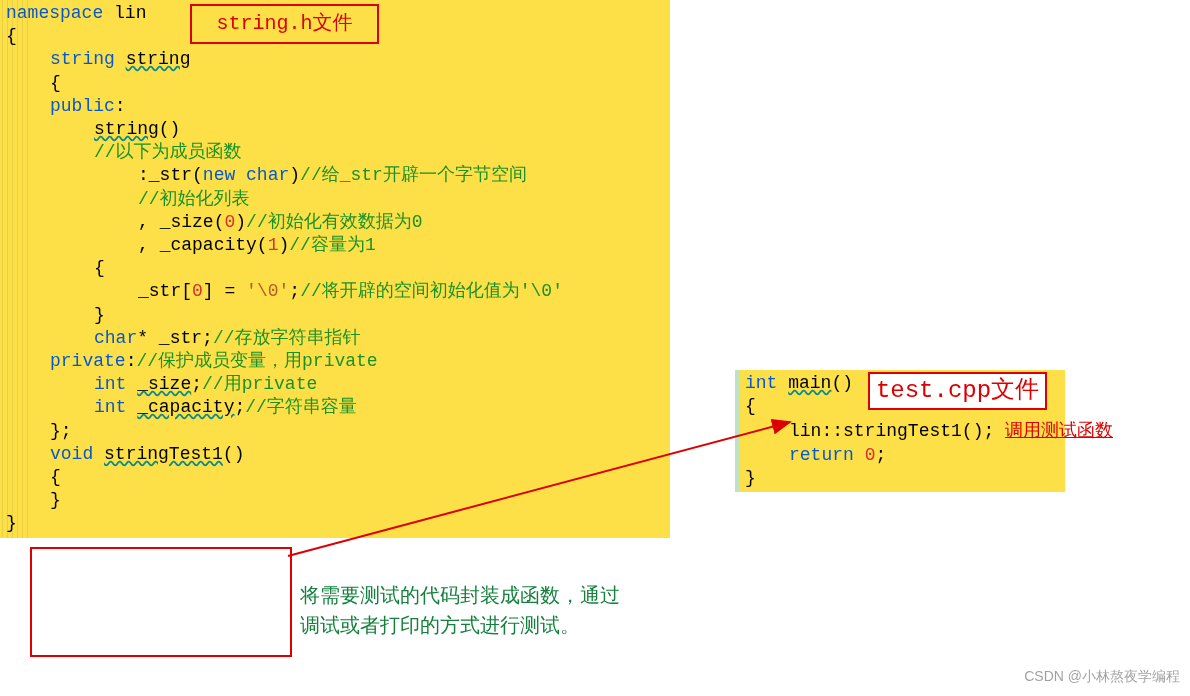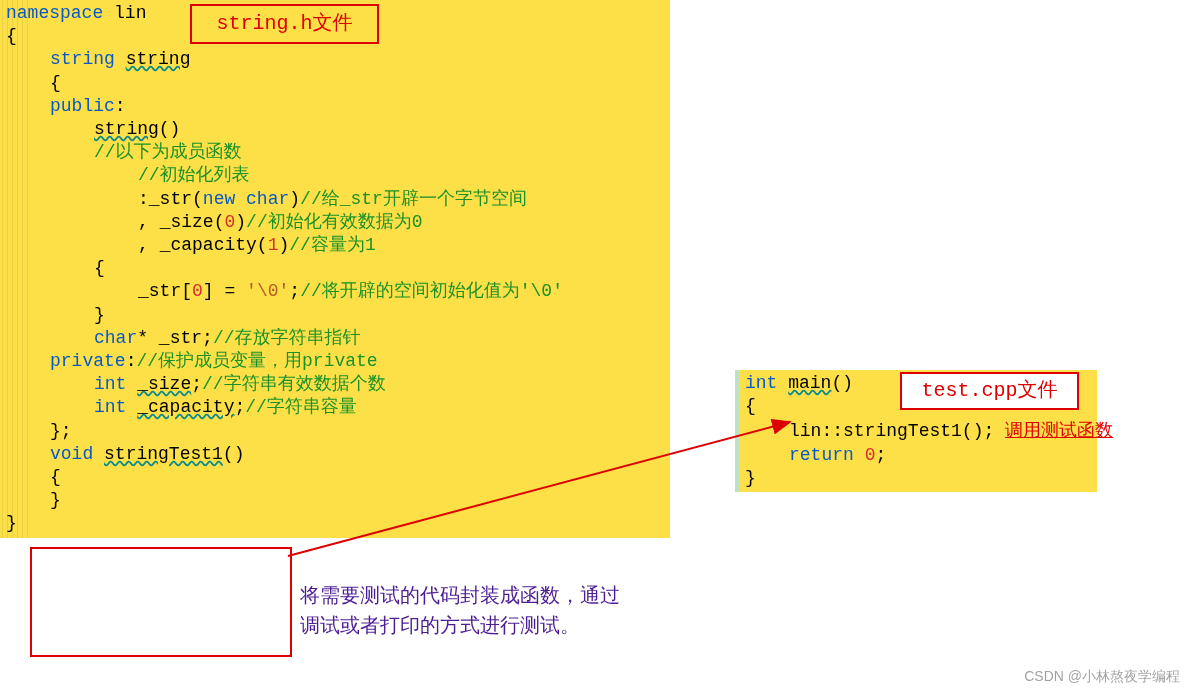--- a/index.html
+++ b/index.html
@@ -61,21 +61,21 @@
   #left-extra-bar-1 { left: 12px; }
   #left-extra-bar-2 { left: 17px; }
   #left-extra-bar-3 { left: 22px; }
   #left-extra-bar-4 { left: 27px; }
 
   
   #right-block {
     position: absolute;
     left: 735px;
     top: 370px;
-    width: 362px;
+    width: 330px;
     box-sizing: border-box;
     border-left: 4px solid #c0e2c4;
   }
 
   
   .red-box {
     position: absolute;
     border: 2px solid #d00;
     color: #d00;
     font-family: "Courier New", monospace;
@@ -90,21 +90,21 @@
   #red-highlight {
     position: absolute;
     border: 2px solid #d00;
     background: transparent;
     pointer-events: none;
   }
 
   
   .red-note {
     position: absolute;
-    color: #4c1d95;
+    color: #15803d;
     font-family: "SimSun", "Courier New", monospace;
     font-size: 20px;
     line-height: 30px;
     white-space: nowrap;
   }
 
   
   #watermark {
     position: absolute;
     right: 10px;
@@ -133,49 +133,49 @@
     <span id="left-extra-bar-3"></span>
     <span id="left-extra-bar-4"></span>
 
   <div class="line"><span class="kw-blue">namespace</span> <span class="ident-plain">lin</span></div>
   <div class="line"><span class="brace">{</span></div>
   <div class="line"><span class="sp1"></span><span class="kw-blue">string</span> <span class="ident-plain teal-wavy">string</span></div>
   <div class="line"><span class="sp1"></span><span class="brace">{</span></div>
   <div class="line"><span class="sp1"></span><span class="kw-blue">public</span><span class="paren">:</span></div>
   <div class="line"><span class="sp1"></span><span class="sp1"></span><span class="ident-plain teal-wavy">string</span><span class="paren">()</span></div>
   <div class="line"><span class="sp1"></span><span class="sp1"></span><span class="comment">//以下为成员函数</span></div>
+  <div class="line"><span class="sp1"></span><span class="sp1"></span><span class="sp1"></span><span class="paren">:</span><span class="ident-plain">_str</span><span class="paren">(</span><span class="kw-blue">new</span> <span class="kw-blue">char</span><span class="paren">)</span><span class="comment">//给_str开辟一个字节空间</span></div>
   <div class="line"><span class="sp1"></span><span class="sp1"></span><span class="sp1"></span><span class="comment">//初始化列表</span></div>
-  <div class="line"><span class="sp1"></span><span class="sp1"></span><span class="sp1"></span><span class="paren">:</span><span class="ident-plain">_str</span><span class="paren">(</span><span class="kw-blue">new</span> <span class="kw-blue">char</span><span class="paren">)</span><span class="comment">//给_str开辟一个字节空间</span></div>
   <div class="line"><span class="sp1"></span><span class="sp1"></span><span class="sp1"></span><span class="paren">,</span> <span class="ident-plain">_size</span><span class="paren">(</span><span class="num">0</span><span class="paren">)</span><span class="comment">//初始化有效数据为0</span></div>
   <div class="line"><span class="sp1"></span><span class="sp1"></span><span class="sp1"></span><span class="paren">,</span> <span class="ident-plain">_capacity</span><span class="paren">(</span><span class="num">1</span><span class="paren">)</span><span class="comment">//容量为1</span></div>
   <div class="line"><span class="sp1"></span><span class="sp1"></span><span class="brace">{</span></div>
   <div class="line"><span class="sp1"></span><span class="sp1"></span><span class="sp1"></span><span class="ident-plain">_str</span><span class="paren">[</span><span class="num">0</span><span class="paren">]</span> <span class="paren">=</span> <span class="str">'\0'</span><span class="paren">;</span><span class="comment">//将开辟的空间初始化值为'\0'</span></div>
   <div class="line"><span class="sp1"></span><span class="sp1"></span><span class="brace">}</span></div>
   <div class="line"><span class="sp1"></span><span class="sp1"></span><span class="kw-blue">char</span><span class="paren">*</span> <span class="ident-plain">_str</span><span class="paren">;</span><span class="comment">//存放字符串指针</span></div>
   <div class="line"><span class="sp1"></span><span class="kw-blue">private</span><span class="paren">:</span><span class="comment">//保护成员变量，用private</span></div>
-  <div class="line"><span class="sp1"></span><span class="sp1"></span><span class="kw-blue">int</span> <span class="ident-plain teal-wavy">_size</span><span class="paren">;</span><span class="comment">//字符串有效数据个数</span></div>
+  <div class="line"><span class="sp1"></span><span class="sp1"></span><span class="kw-blue">int</span> <span class="ident-plain teal-wavy">_size</span><span class="paren">;</span><span class="comment">//用private</span></div>
   <div class="line"><span class="sp1"></span><span class="sp1"></span><span class="kw-blue">int</span> <span class="ident-plain teal-wavy">_capacity</span><span class="paren">;</span><span class="comment">//字符串容量</span></div>
   <div class="line"><span class="sp1"></span><span class="brace">};</span></div>
   <div class="line"><span class="sp1"></span><span class="kw-blue">void</span> <span class="ident-plain teal-wavy">stringTest1</span><span class="paren">()</span></div>
   <div class="line"><span class="sp1"></span><span class="brace">{</span></div>
   <div class="line"><span class="sp1"></span><span class="brace">}</span></div>
   <div class="line"><span class="brace">}</span></div>
 </div>
 
 <div id="right-block" class="code-block">
   <div class="line"><span class="kw-blue">int</span> <span class="ident-plain teal-wavy">main</span><span class="paren">()</span></div>
   <div class="line"><span class="brace">{</span></div>
   <div class="line"><span class="sp1"></span><span class="ident-plain">lin</span><span class="paren">::</span><span class="ident-plain">stringTest1</span><span class="paren">();</span> <span class="kw-blue" style="color:#d00;font-family:'SimSun',monospace;text-decoration:underline;">调用测试函数</span></div>
   <div class="line"><span class="sp1"></span><span class="kw-blue">return</span> <span class="num">0</span><span class="paren">;</span></div>
   <div class="line"><span class="brace">}</span></div>
 </div>
 
 <div class="red-box" style="left:190px; top:4px; width:185px; height:36px; font-size:20px;">string.h文件</div>
 
-<div class="red-box" style="left:900px; top:372px; width:175px; height:34px; font-size:20px; background:#fff;">test.cpp文件</div>
+<div class="red-box" style="left:868px; top:372px; width:175px; height:34px; font-size:24px; background:#fff;">test.cpp文件</div>
 
 <div id="red-highlight" style="left:30px; top:547px; width:258px; height:106px;"></div>
 
 <div class="red-note" style="left:300px; top:582px;">将需要测试的代码封装成函数，通过</div>
 <div class="red-note" style="left:300px; top:612px;">调试或者打印的方式进行测试。</div>
 
 <svg id="arrow-overlay">
   <defs>
     <marker id="arrowhead" markerWidth="10" markerHeight="8" refX="9" refY="4" orient="auto">
       <polygon points="0 0, 10 4, 0 8" fill="#d00"></polygon>

